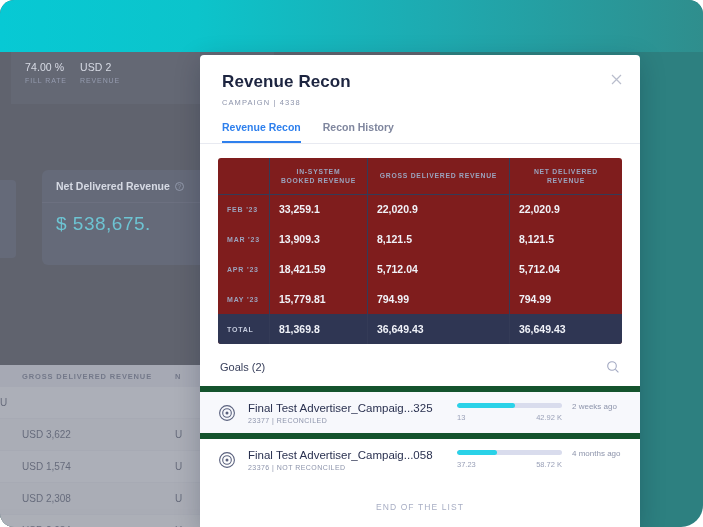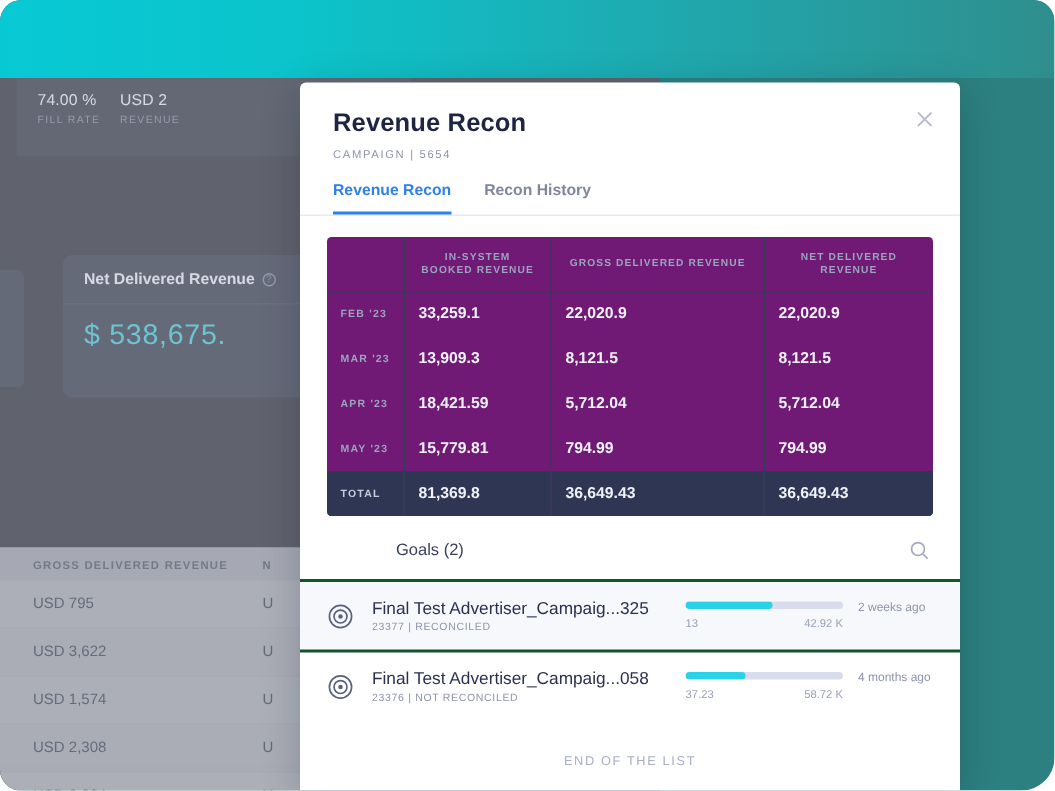--- a/index.html
+++ b/index.html
@@ -144,21 +144,21 @@
     font-size: 10.5px; color: #7f869e; font-weight: bold;
     padding-bottom: 8px; border-bottom: 2px solid transparent;
     cursor: pointer; white-space: nowrap;
   }
   .tab.active { color: #2f80ed; border-bottom-color: #2f80ed; }
 
   
   .rt-wrap { padding: 14px 18px 0 18px; }
   .rt {
     width: 100%; border-collapse: collapse;
-    background: #701a75; border-radius: 3px; overflow: hidden;
+    background: #7f1d1d; border-radius: 3px; overflow: hidden;
   }
   .rt th, .rt td {
     border-right: 1px solid #343b57;
     text-align: left;
   }
   .rt th:last-child, .rt td:last-child { border-right: none; }
   .rt thead th {
     height: 36px; padding: 4px 9px;
     font-size: 6.8px; font-weight: bold; color: #9ba3bd;
     letter-spacing: .75px; line-height: 1.35;
@@ -177,28 +177,28 @@
     font-size: 7px; color: #9ba3bd; font-weight: bold; letter-spacing: .8px;
   }
   .rt tr.total td { background: #2f3653; }
   .rt tr.total td.mon { color: #c5cbdd; }
 
   
   .goals-head {
     display: flex; align-items: center; justify-content: space-between;
     padding: 16px 20px 12px 20px;
   }
-  .goals-title { font-size: 11px; color: #39405c; margin-left: 44px; }
+  .goals-title { font-size: 11px; color: #39405c; }
   .search-ico { width: 14px; height: 14px; cursor: pointer; }
 
   .goal-row {
     display: flex; align-items: center;
     height: 47px; padding: 0 18px;
     background: #f7f8fc;
-    border-top: 2px solid #14532d;
+    border-top: 6px solid #14532d;
   }
   .goal-row.alt { background: #ffffff; }
   .target-ico { width: 18px; height: 18px; flex: 0 0 18px; margin-right: 12px; }
   .goal-texts { width: 205px; }
   .goal-name { font-size: 11.5px; color: #2a3150; white-space: nowrap; }
   .goal-meta {
     margin-top: 3px;
     font-size: 7px; color: #8d94ab; letter-spacing: .45px; white-space: nowrap;
   }
   .goal-prog { width: 105px; margin-left: 4px; }
@@ -252,21 +252,20 @@
       </div>
       <div class="ndr-amount">$ 538,675.</div>
     </div>
 
     <div class="bg-table">
       <div class="bg-thead">
         <div class="bg-th c1">GROSS DELIVERED REVENUE</div>
         <div class="bg-th c2">N</div>
       </div>
       <div class="bg-row">
-        <div class="bg-td c1">USD 795</div>
         <div class="bg-td">U</div>
       </div>
       <div class="bg-row">
         <div class="bg-td c1">USD 3,622</div>
         <div class="bg-td">U</div>
       </div>
       <div class="bg-row">
         <div class="bg-td c1">USD 1,574</div>
         <div class="bg-td">U</div>
       </div>
@@ -281,21 +280,21 @@
 
     </div>
   </div>
 
   <div class="dim-overlay"></div>
 
   <div class="modal">
 
     <div class="m-head">
       <div class="m-title">Revenue Recon</div>
-      <div class="m-sub">CAMPAIGN | 5654</div>
+      <div class="m-sub">CAMPAIGN | 4338</div>
       <div class="m-close">
         <svg width="13" height="13" viewBox="0 0 13 13" aria-hidden="true">
           <path d="M2 2 L11 11 M11 2 L2 11" stroke="#b9bdcc" stroke-width="1.2" fill="none"></path>
         </svg>
       </div>
     </div>
 
     <div class="tabs">
       <div class="tab active">Revenue Recon</div>
       <div class="tab">Recon History</div>

